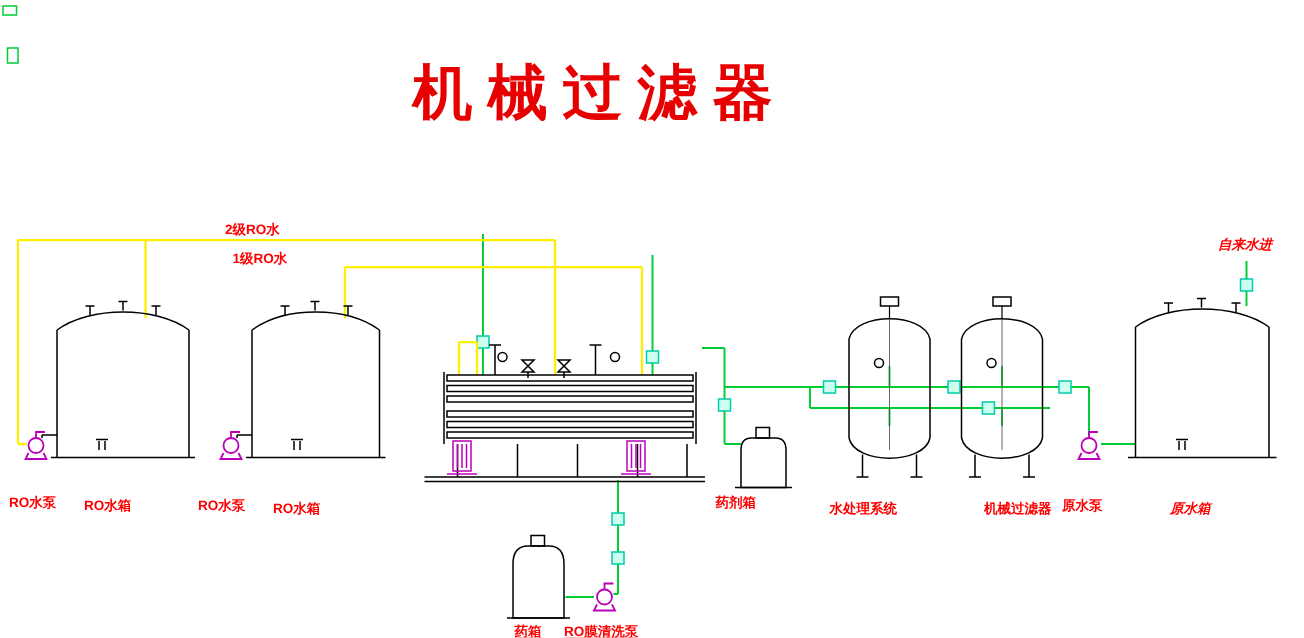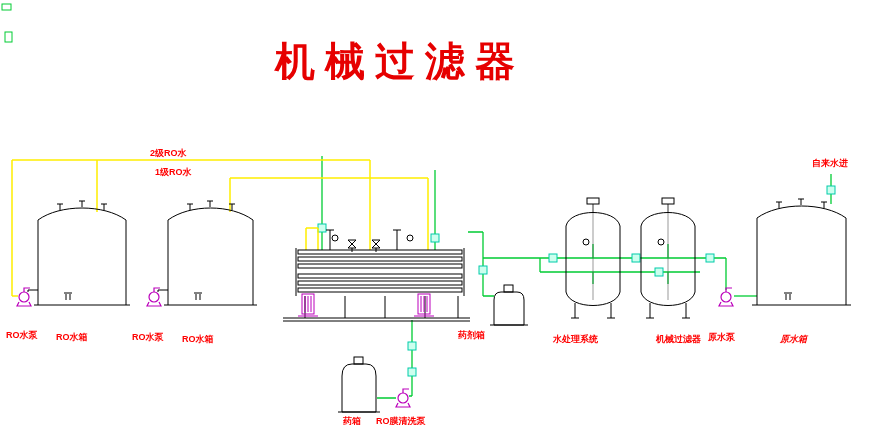--- a/index.html
+++ b/index.html
@@ -160,27 +160,27 @@
       <circle cx="403" cy="398" r="5"></circle>
       <path d="M398,403 L396,407 H410 L408,403 M403,393 V389 H409"></path>
     </g>
 
   </svg>
 
   <div class="title">机械过滤器</div>
 
   <div class="lbl pipe-lbl" style="left:150px;top:148px;">2级RO水</div>
   <div class="lbl pipe-lbl" style="left:155px;top:167px;text-align:right;">1级RO水</div>
-  <div class="lbl pipe-lbl" style="left:812px;top:158px;">自来水进</div>
+  <div class="lbl pipe-lbl" style="left:812px;top:158px;font-style:italic;">自来水进</div>
 
   <div class="lbl" style="left:6px;top:330px;">RO水泵</div>
   <div class="lbl" style="left:56px;top:332px;">RO水箱</div>
   <div class="lbl" style="left:132px;top:332px;">RO水泵</div>
   <div class="lbl" style="left:182px;top:334px;">RO水箱</div>
-  <div class="lbl" style="left:458px;top:330px;">药剂箱</div>
+  <div class="lbl" style="left:477px;top:330px;">药剂箱</div>
   <div class="lbl" style="left:553px;top:334px;">水处理系统</div>
   <div class="lbl" style="left:640px;top:334px;padding-left:16px;">机械过滤器</div>
   <div class="lbl" style="left:708px;top:332px;text-align:right;">原水泵</div>
   <div class="lbl" style="left:780px;top:334px;font-style:italic;">原水箱</div>
   <div class="lbl" style="left:343px;top:416px;text-decoration:underline;">药箱</div>
   <div class="lbl" style="left:376px;top:416px;text-decoration:underline;">RO膜清洗泵</div>
 
 </div>
 
 </body></html>

